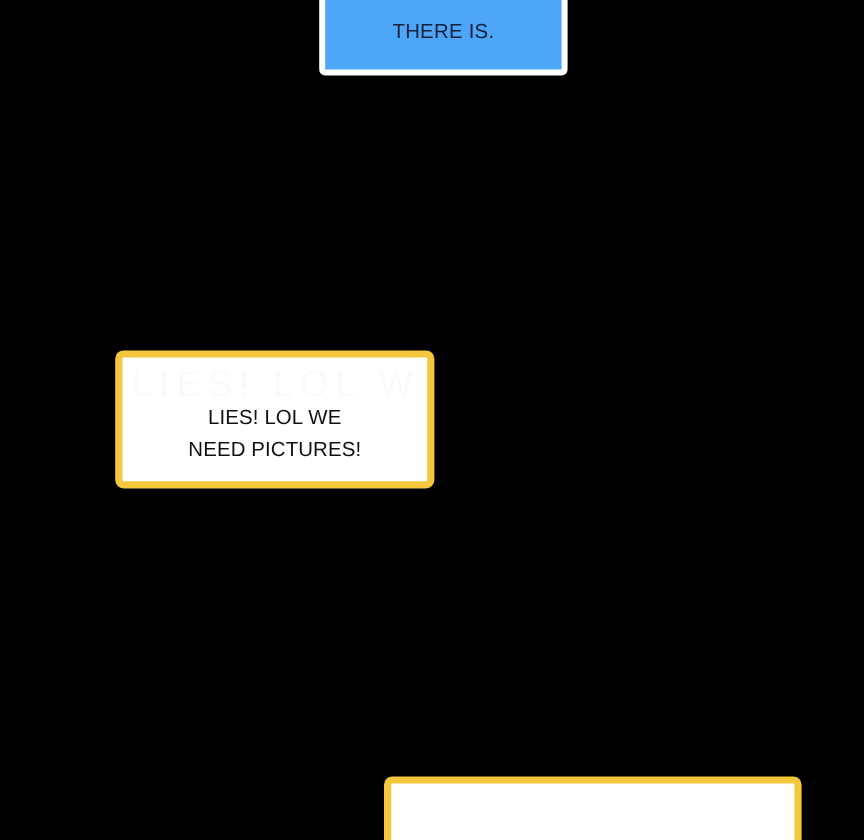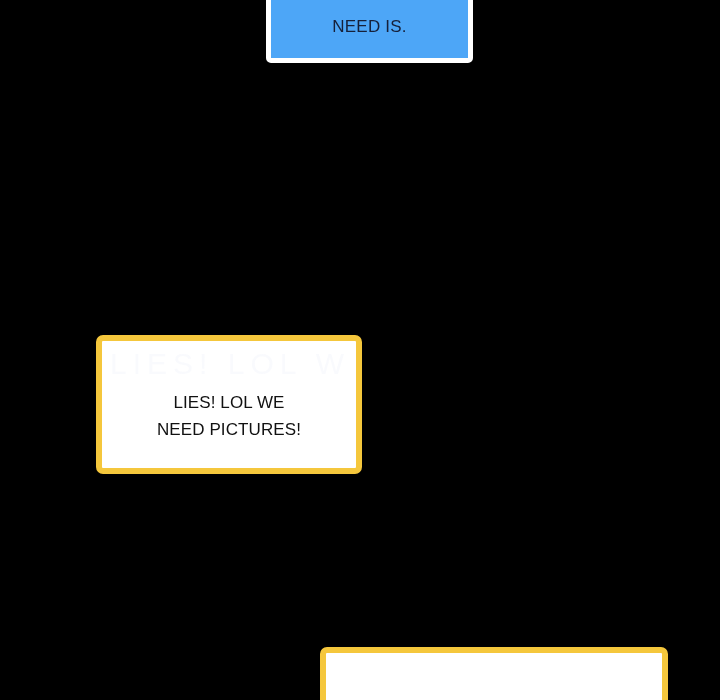--- a/index.html
+++ b/index.html
@@ -61,23 +61,22 @@
     background: #ffffff;
     border: 6px solid #f5c73c;
     border-radius: 7px;
     box-shadow: 0 2px 6px rgba(0,0,0,0.5);
   }
 
   .card-mid {
     left: 96px;
     top: 292px;
     width: 266px;
-    height: 139px;
+    height: 115px;
     padding: 0 14px;
-    margin-top: 43px;
   }
   .card-mid .card-text {
     color: #111111;
     font-size: 17px;
     line-height: 1.55;
     letter-spacing: 0.1px;
     font-weight: 400;
     white-space: pre-line;
     position: relative;
     top: 12px;
@@ -113,21 +112,21 @@
     line-height: 1.55;
     white-space: pre-line;
   }
 </style>
 </head>
 <body>
 
 <div id="stage">
 
   <div class="card card-blue">
-    <div class="card-text">NEED IS.</div>
+    <div class="card-text">THERE IS.</div>
   </div>
 
   <div class="card card-yellow card-mid">
     <div class="ghost-layer">LIES! LOL WE</div>
     <div class="card-text">LIES! LOL WE
 NEED PICTURES!</div>
   </div>
 
   <div class="card card-yellow card-bottom">
     <div class="card-text"></div>

